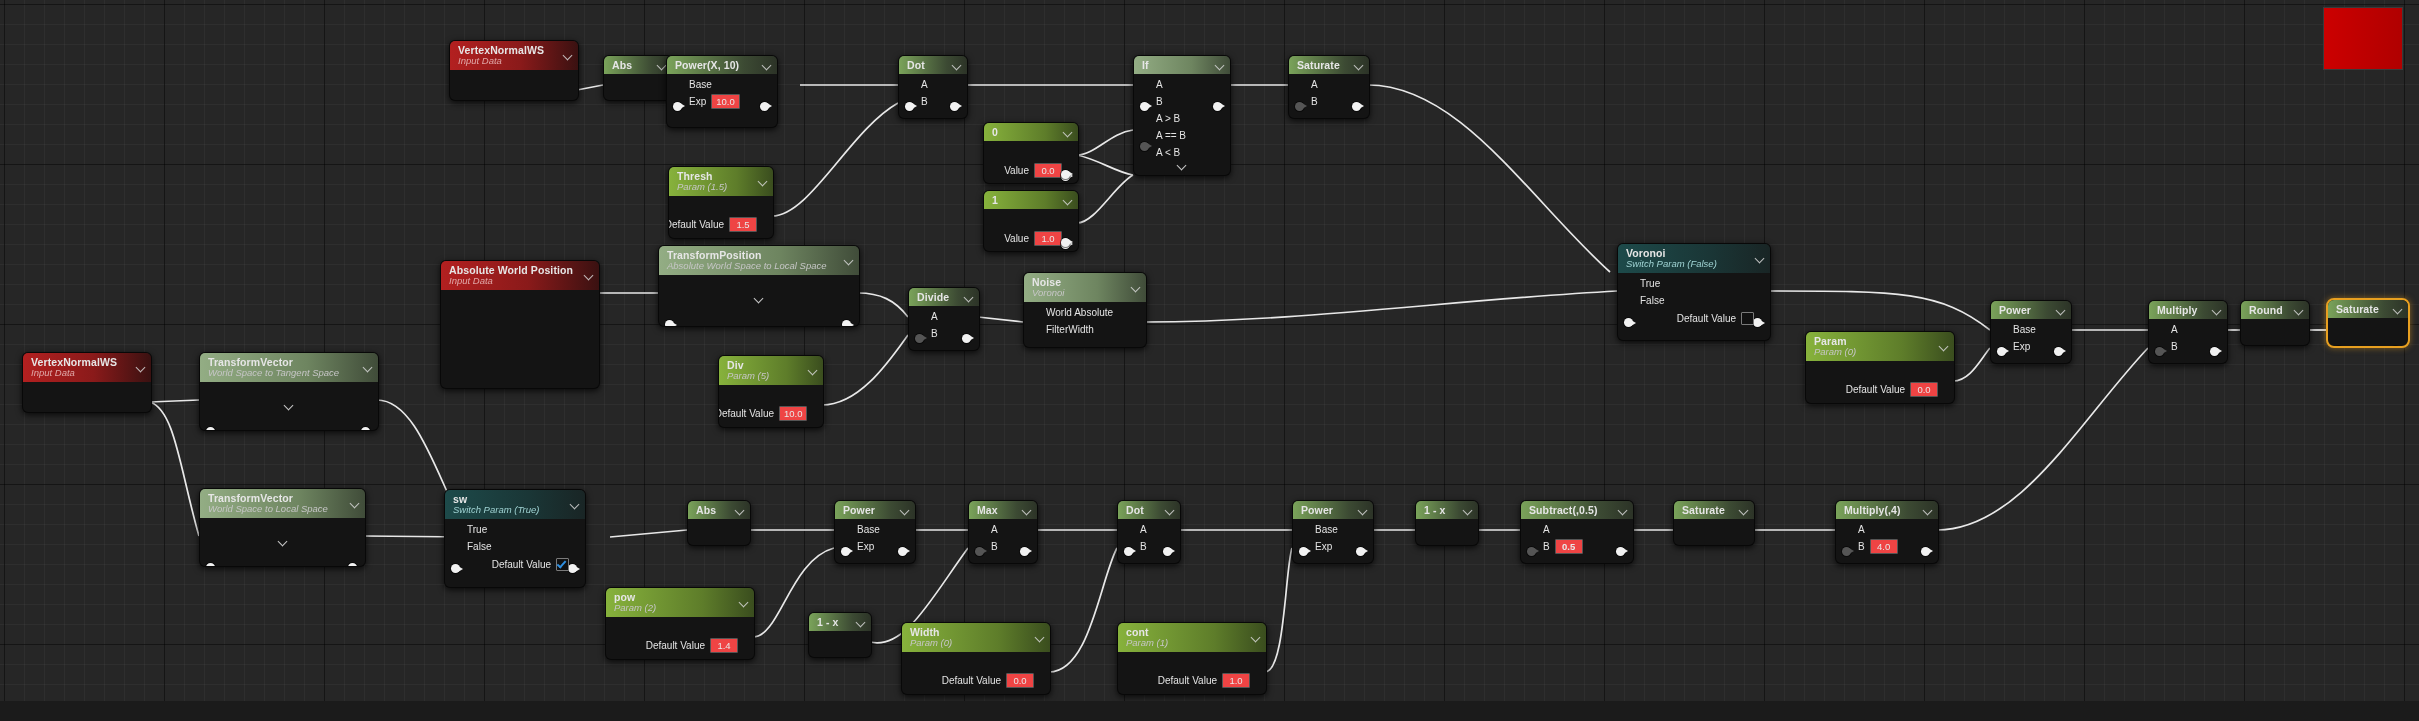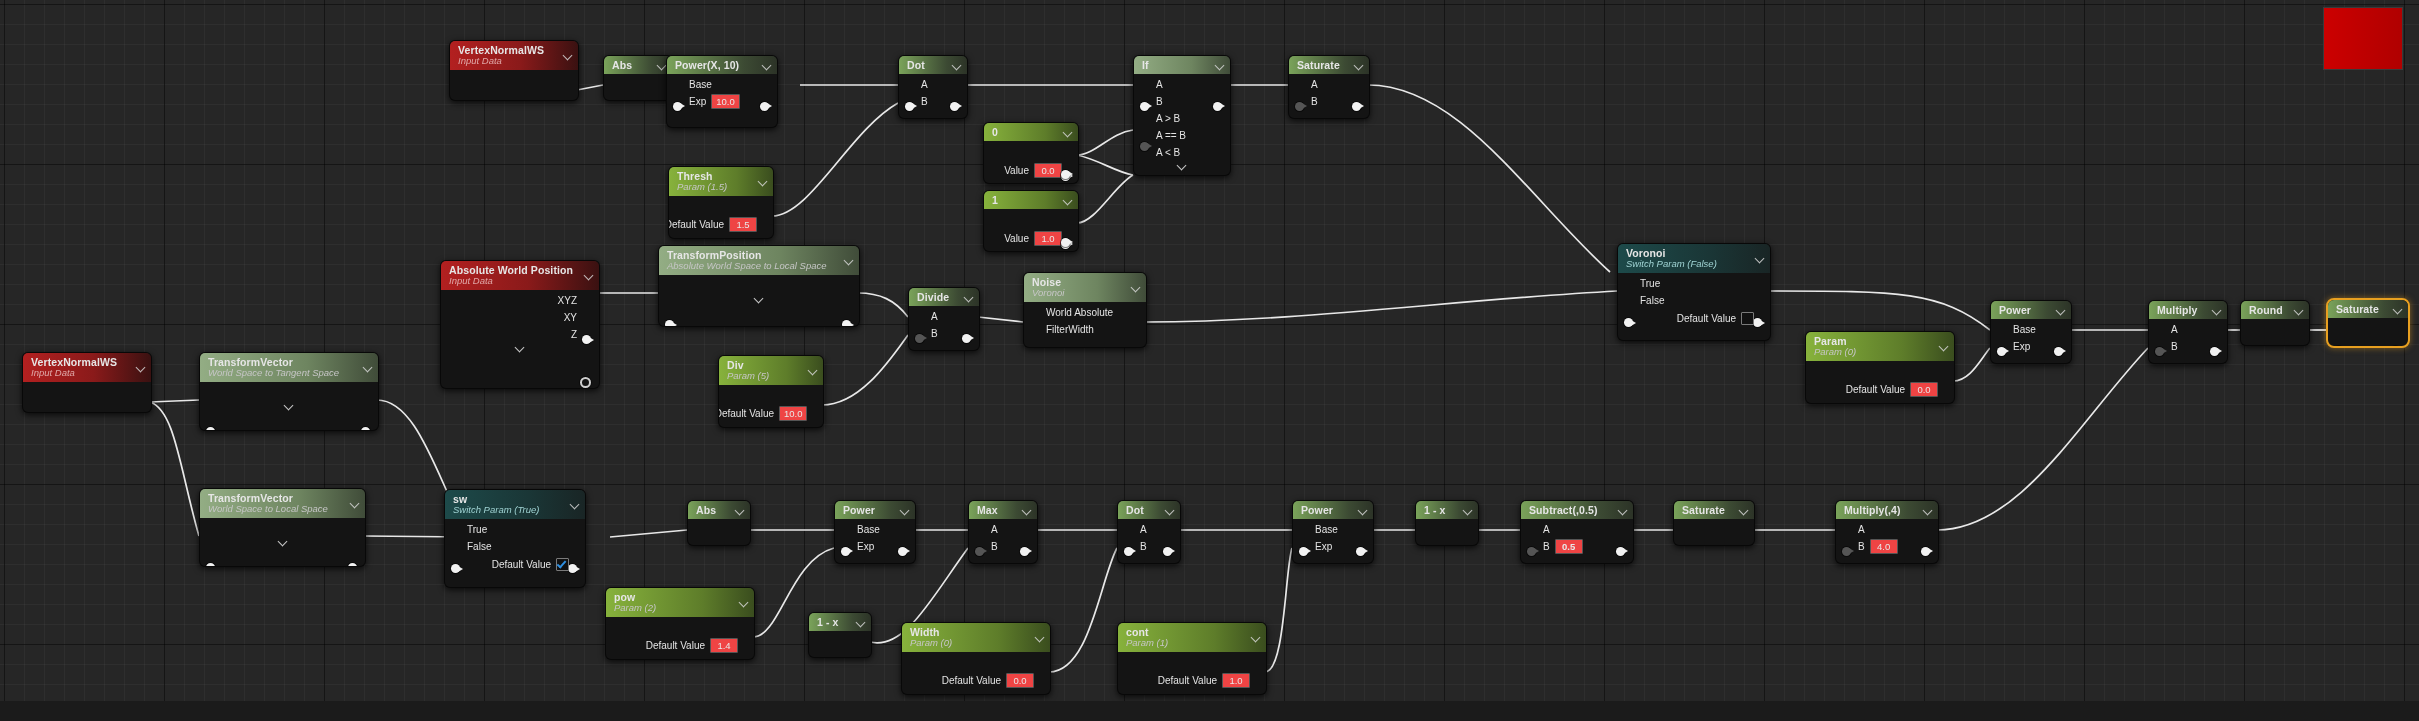--- a/index.html
+++ b/index.html
@@ -268,34 +268,20 @@
             <span class="plabel" style="margin-left: 22px;">B</span>
           </div>
         </div>
       </div>
       <div class="node" style="left: 440px; top: 245px; width: 158px; min-height: 127px; margin-top: 15px;">
         <div class="nhead red">
           <div class="ntitle">Absolute World Position</div>
           <div class="nsub redsub">Input Data</div>
           <span class="chev"></span>
         </div>
-        <div class="nbody">
-          <div class="row">
-            <span class="pin arrowed" style="top: 43.5px; right: 8px;"></span>
-            <span class="plabel right" style="margin-right: 22px;">XYZ</span>
-          </div>
-          <div class="row">
-            <span class="pin hollow" style="top: 68.5px; right: 8px;"></span>
-            <span class="plabel right" style="margin-right: 22px;">XY</span>
-          </div>
-          <div class="row">
-            <span class="plabel right" style="margin-right: 22px;">Z</span>
-          </div>
-          <div class="chevbot"></div>
-        </div>
       </div>
       <div class="node" style="left: 658px; top: 245px; width: 200px; min-height: 80px;">
         <div class="nhead sage">
           <div class="ntitle">TransformPosition</div>
           <div class="nsub ">Absolute World Space to Local Space</div>
           <span class="chev"></span>
         </div>
         <div class="nbody">
           <div class="row">
             <span class="pin arrowed" style="top: 43.5px; left: 6px;"></span>

